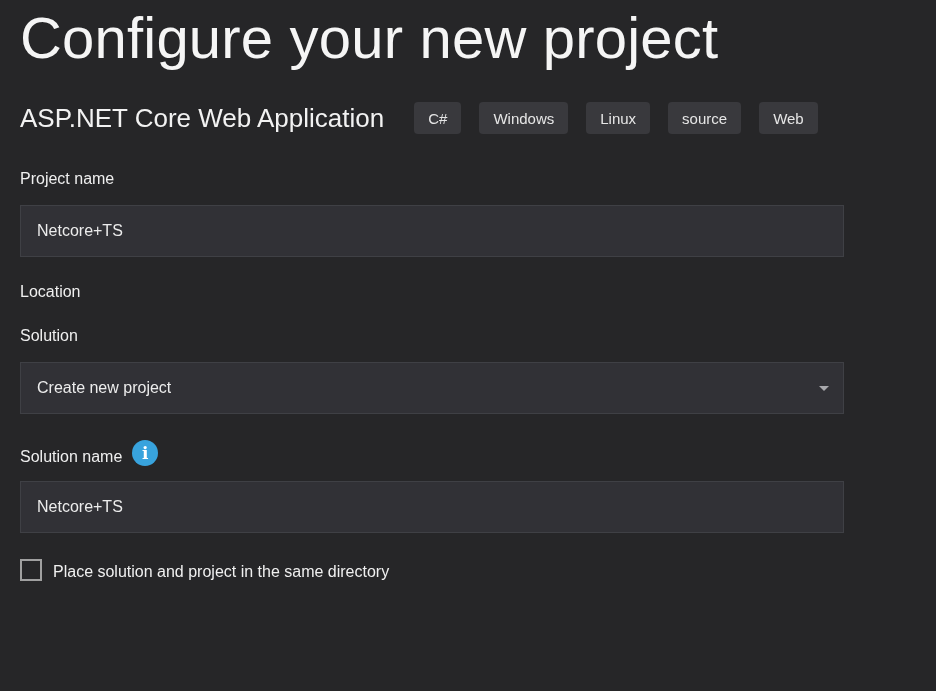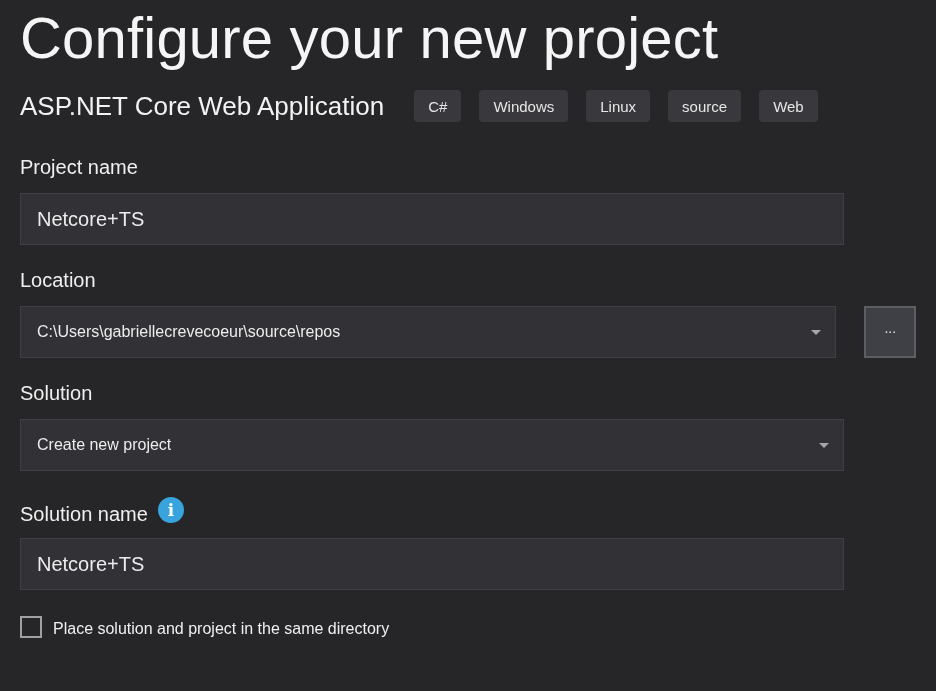--- a/index.html
+++ b/index.html
@@ -18,21 +18,21 @@
     font-weight: 300;
     line-height: 56px;
     color: #F5F5F5;
     letter-spacing: 0.2px;
   }
 
   
   .template-row {
     display: flex;
     align-items: center;
-    margin-top: 24px;
+    margin-top: 36px;
     gap: 18px;
   }
   .template-name {
     font-size: 26px;
     font-weight: 300;
     color: #F2F2F2;
     margin-right: 12px;
     white-space: nowrap;
   }
   .tag {
@@ -46,41 +46,41 @@
     font-size: 15px;
     color: #E6E6E6;
     white-space: nowrap;
   }
 
   
   .field-group { margin-top: 36px; }
   .group { margin-bottom: 26px; }
   .field-label {
     display: block;
-    font-size: 20px;
+    font-size: 16px;
     line-height: 18px;
     color: #EFEFEF;
     margin-bottom: 17px;
   }
   .label-row {
     display: flex;
     align-items: flex-end;
     gap: 10px;
     margin-bottom: 15px;
   }
   .label-row .field-label { margin-bottom: 0; }
 
   .text-field {
     width: 824px;
     height: 52px;
     background: #313136;
     border: 1px solid #3F4045;
     color: #ECECEC;
     font-family: "Liberation Sans", "DejaVu Sans", sans-serif;
-    font-size: 20px;
+    font-size: 16px;
     padding: 0 16px;
     outline: none;
   }
 
   .combo-row { display: flex; align-items: stretch; gap: 28px; }
   .combo {
     position: relative;
     width: 824px;
     height: 52px;
     background: #313136;
@@ -174,27 +174,20 @@
     <span class="tag">Web</span>
   </div>
 
   <div class="field-group group" style="margin-top:36px;">
     <label class="field-label">Project name</label>
     <input type="text" class="text-field" value="Netcore+TS" style="">
   </div>
 
   <div class="group">
     <label class="field-label">Location</label>
-    <div class="combo-row">
-      <div class="combo">
-        <span class="combo-value">C:\Users\gabriellecrevecoeur\source\repos</span>
-        <span class="combo-arrow"></span>
-      </div>
-      <button class="browse-button">...</button>
-    </div>
   </div>
 
   <div class="group">
     <label class="field-label">Solution</label>
     <div class="combo">
       <span class="combo-value">Create new project</span>
       <span class="combo-arrow"></span>
     </div>
   </div>
 

